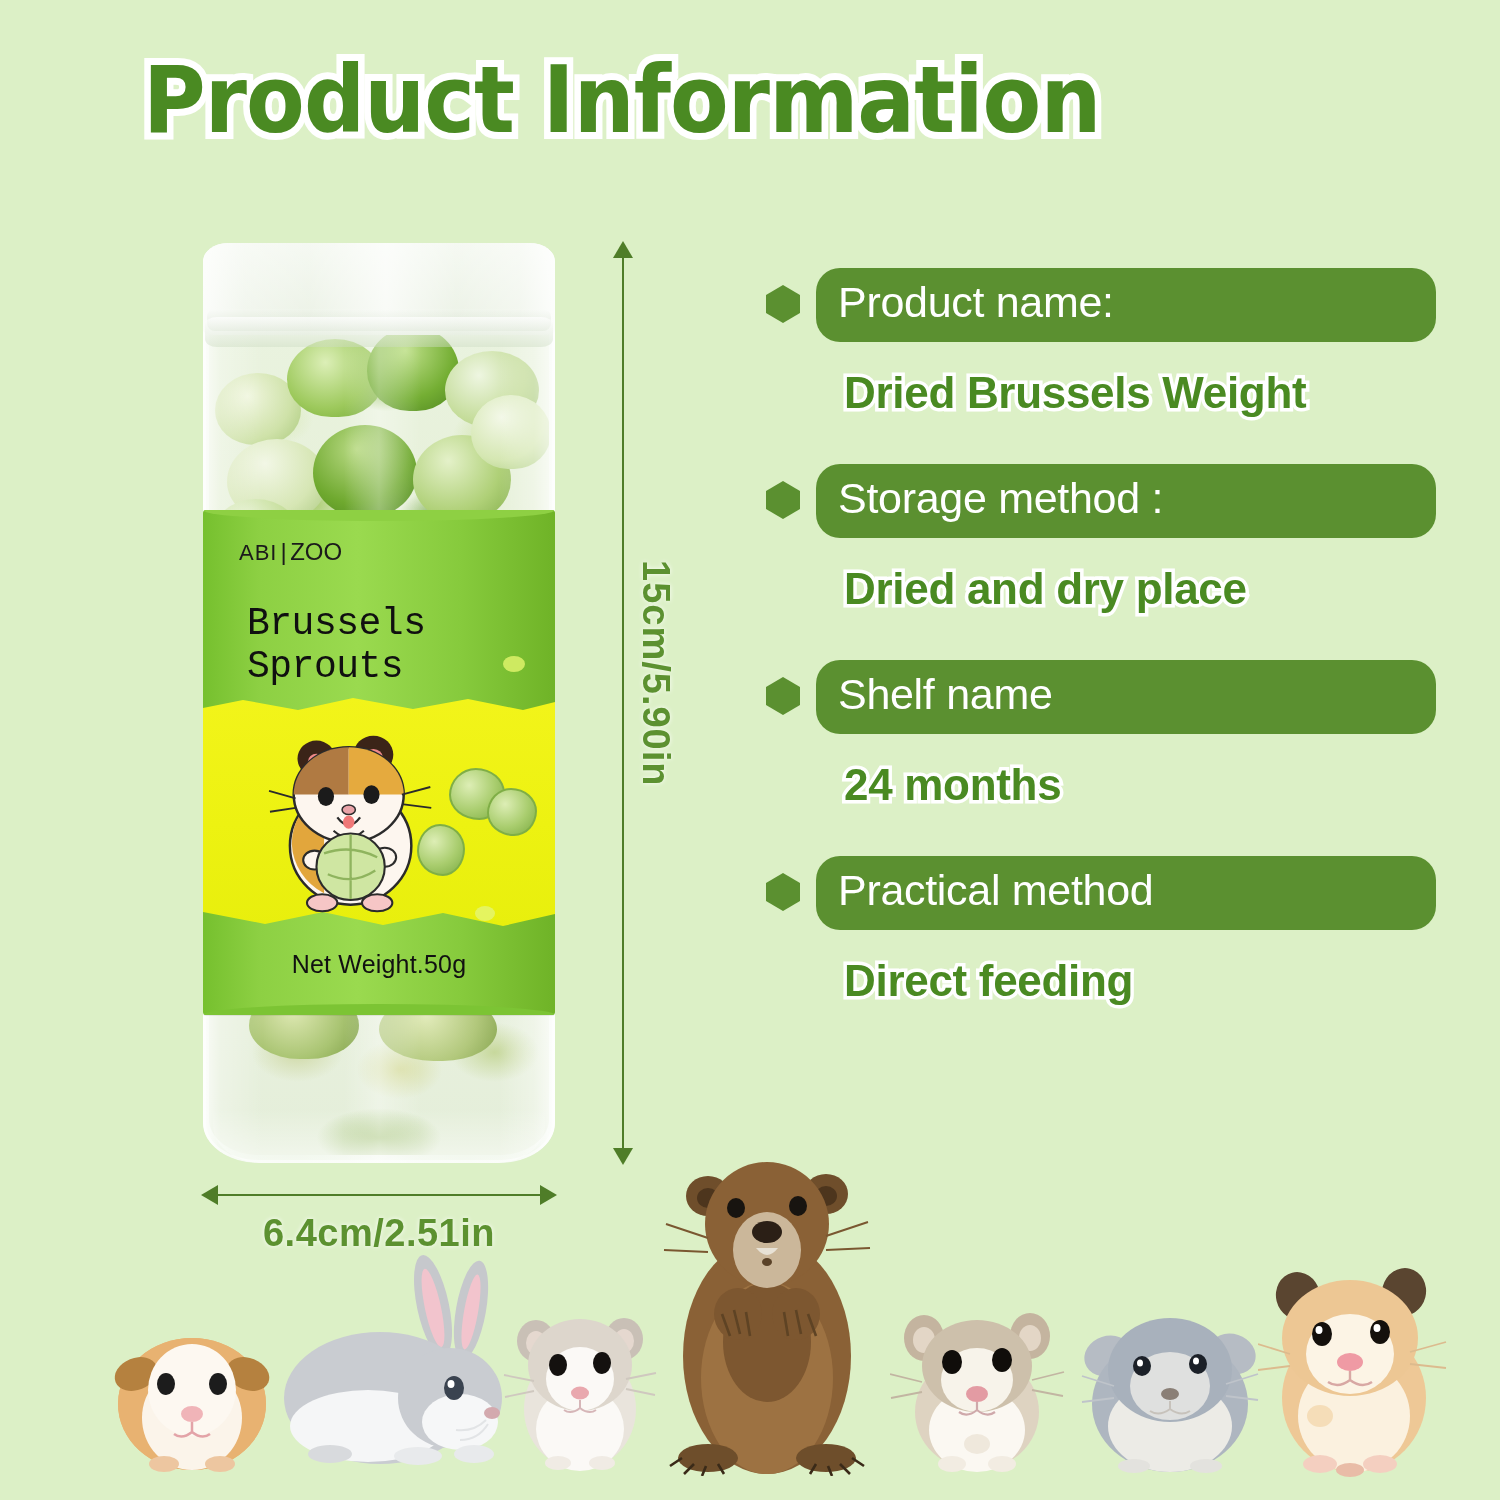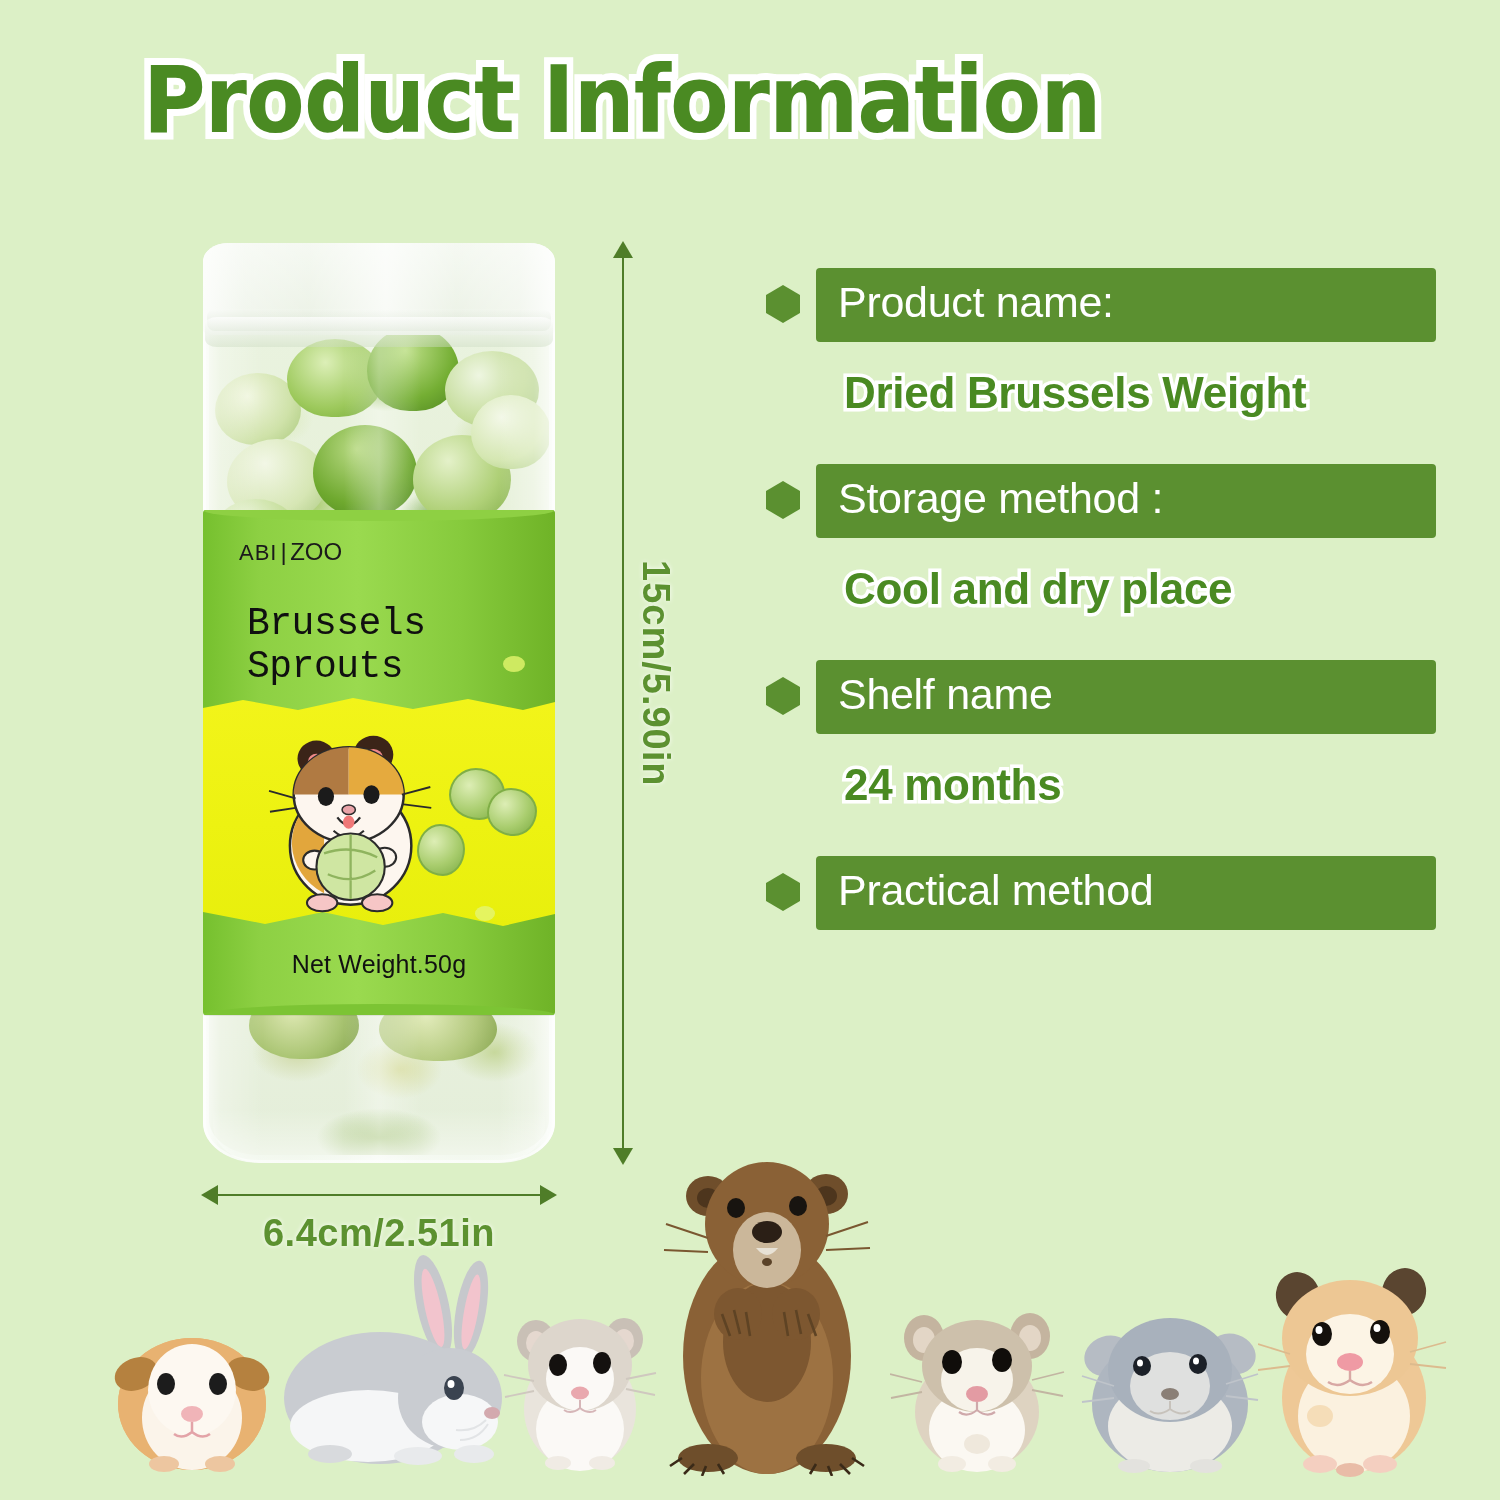--- a/index.html
+++ b/index.html
@@ -205,21 +205,21 @@
   #info-list { position: absolute; left: 766px; top: 268px; width: 670px; }
   .info-row { position: relative; margin-bottom: 46px; }
   .hex-bullet {
     position: absolute; left: 0; top: 17px; width: 34px; height: 38px;
     background: #5b9030;
     clip-path: polygon(50% 0%, 100% 26%, 100% 74%, 50% 100%, 0% 74%, 0% 26%);
   }
   .info-pill {
     margin-left: 50px;
     background: #5b9030;
-    border-radius: 4px;
+    border-radius: 24px;
     padding: 10px 22px 14px 22px;
     color: #ffffff;
     font-size: 43px;
     line-height: 1.12;
     letter-spacing: -0.3px;
     min-height: 74px;
   }
   .info-value {
     margin-left: 78px;
     margin-top: 26px;
@@ -351,32 +351,33 @@
 
   <div class="info-row">
     <div class="hex-bullet"></div>
     <div class="info-pill">Product name:</div>
     <div class="info-value">Dried Brussels Weight</div>
   </div>
 
   <div class="info-row">
     <div class="hex-bullet"></div>
     <div class="info-pill">Storage method :</div>
-    <div class="info-value">Cool and dry place</div>
+    <div class="info-value">Dried and dry place</div>
   </div>
 
   <div class="info-row">
     <div class="hex-bullet"></div>
     <div class="info-pill">Shelf name</div>
     <div class="info-value">24 months</div>
   </div>
 
   <div class="info-row">
     <div class="hex-bullet"></div>
     <div class="info-pill">Practical method</div>
+    <div class="info-value">Direct feeding</div>
   </div>
 
 </div>
 
 <div id="animal-row">
 
   <div class="animal" style="left:92px; bottom:20px;">
     <svg width="200" height="190" viewBox="0 0 200 190" xmlns="http://www.w3.org/2000/svg">
       <ellipse cx="100" cy="118" rx="74" ry="66" fill="#e8b271"></ellipse>
       <path d="M26 118 a74 66 0 0 1 148 0 a74 66 0 0 1 -148 0" fill="#e8b271"></path>

